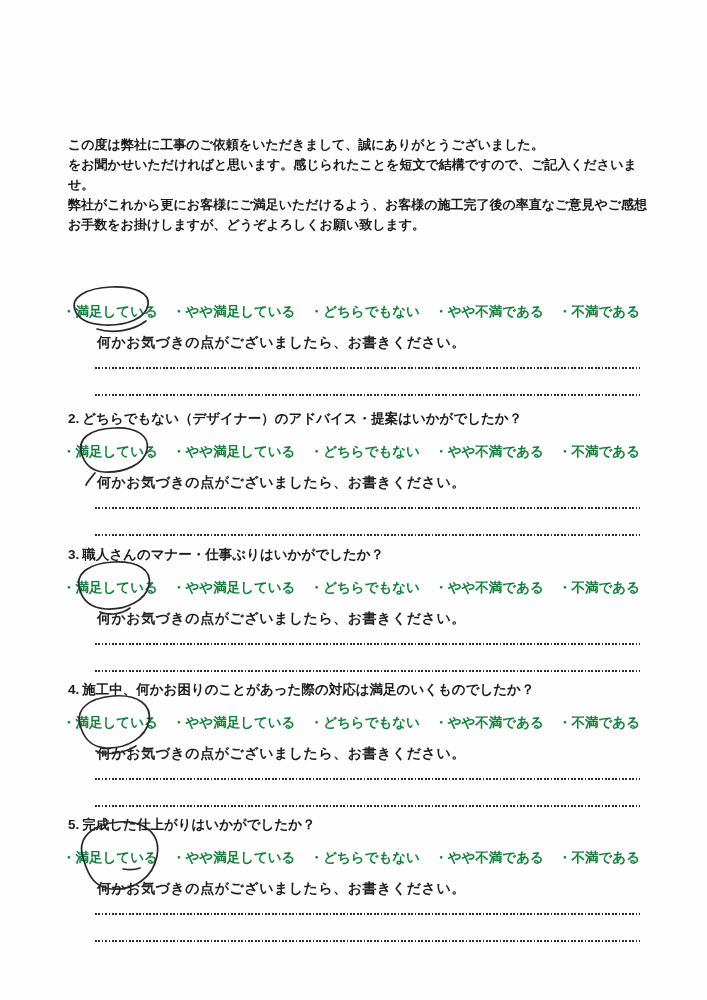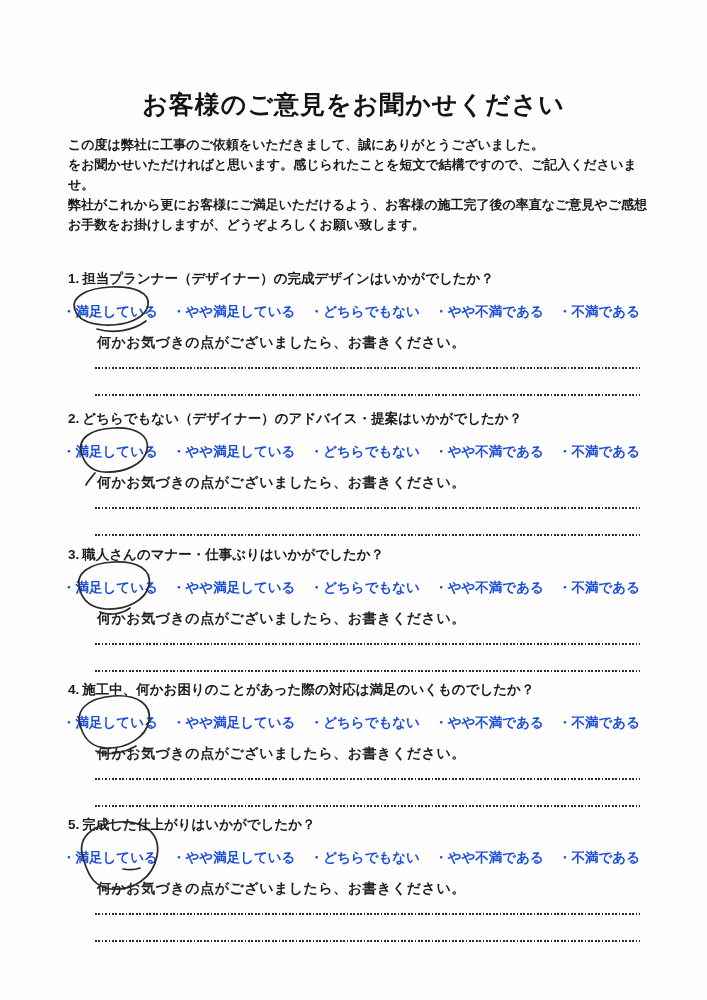--- a/index.html
+++ b/index.html
@@ -38,21 +38,21 @@
   .q-line{
     position:absolute;top:0;left:6px;
     font-size:13.5px;font-weight:bold;white-space:nowrap;
     color:#1b1b1b;
   }
   .q-num{margin-right:3px;}
   .options{
     position:absolute;top:33px;left:0;width:578px;
     display:flex;justify-content:space-between;
     font-size:13.5px;font-weight:bold;white-space:nowrap;
-    color:#1d4ed8;
+    color:#15803d;
     align-items:center;
   }
   .opt{display:inline-block;}
   .note{
     position:absolute;top:64px;left:35px;
     font-size:14px;font-weight:bold;letter-spacing:0.5px;
     color:#222;
   }
   .dotline{
     position:absolute;left:33px;width:545px;height:2px;
@@ -67,34 +67,30 @@
   .marks path{
     fill:none;stroke:#2a2a2a;stroke-width:1.7;
     stroke-linecap:round;stroke-linejoin:round;
   }
 </style>
 </head>
 <body>
 
 <div class="page">
 
-  <h1 class="title">お客様のご意見をお聞かせください</h1>
 
   <div class="intro">
     <div>この度は弊社に工事のご依頼をいただきまして、誠にありがとうございました。</div>
     <div>をお聞かせいただければと思います。感じられたことを短文で結構ですので、ご記入くださいませ。</div>
     <div>弊社がこれから更にお客様にご満足いただけるよう、お客様の施工完了後の率直なご意見やご感想</div>
     <div>お手数をお掛けしますが、どうぞよろしくお願い致します。</div>
   </div>
 
   <div class="questions" id="questions">
     <section class="qblock q0">
-      <div class="q-line">
-        <span class="q-num">1.</span><span>担当プランナー（デザイナー）の完成デザインはいかがでしたか？</span>
-      </div>
       <div class="options">
         <span class="opt"><span>・</span><span>満足している</span></span>
         <span class="opt"><span>・</span><span>やや満足している</span></span>
         <span class="opt"><span>・</span><span>どちらでもない</span></span>
         <span class="opt"><span>・</span><span>やや不満である</span></span>
         <span class="opt"><span>・</span><span>不満である</span></span>
       </div>
       <div class="note">何かお気づきの点がございましたら、お書きください。</div>
       <div class="dotline dot1"></div>
       <div class="dotline dot2"></div>

